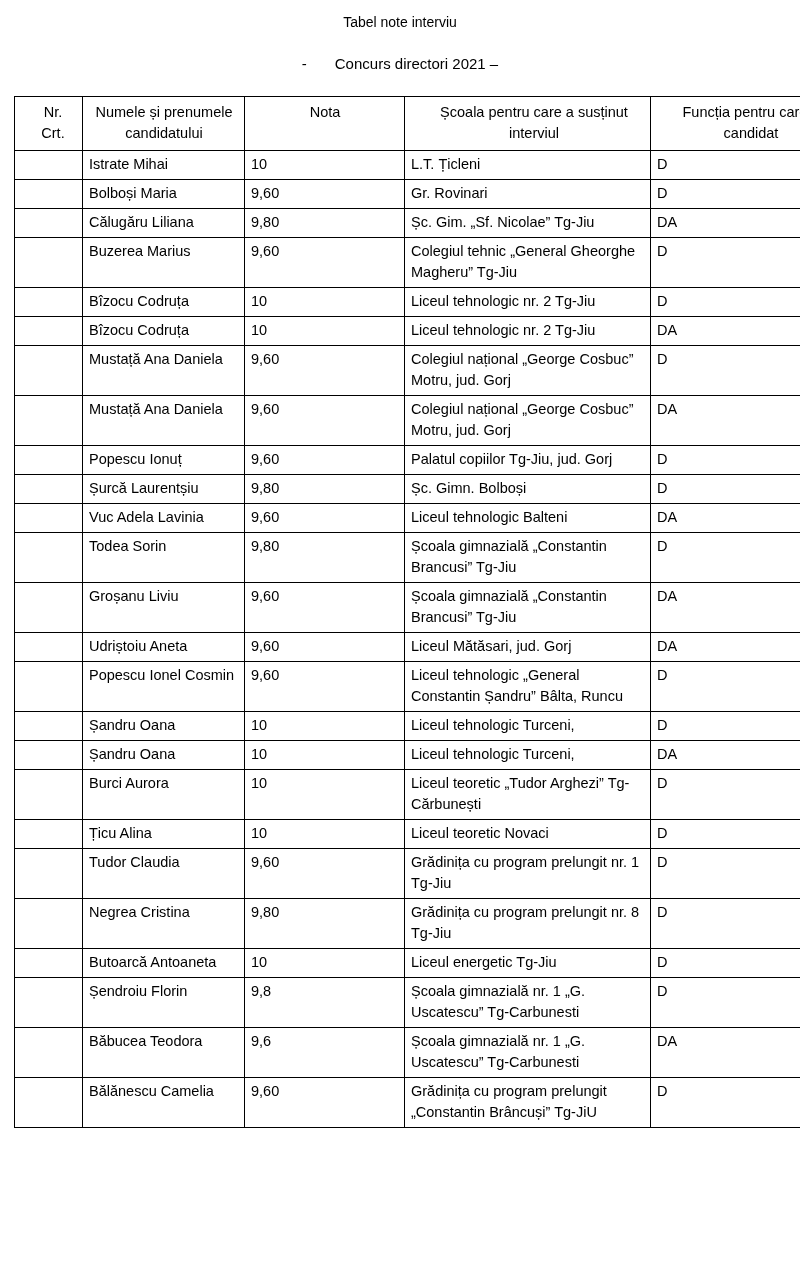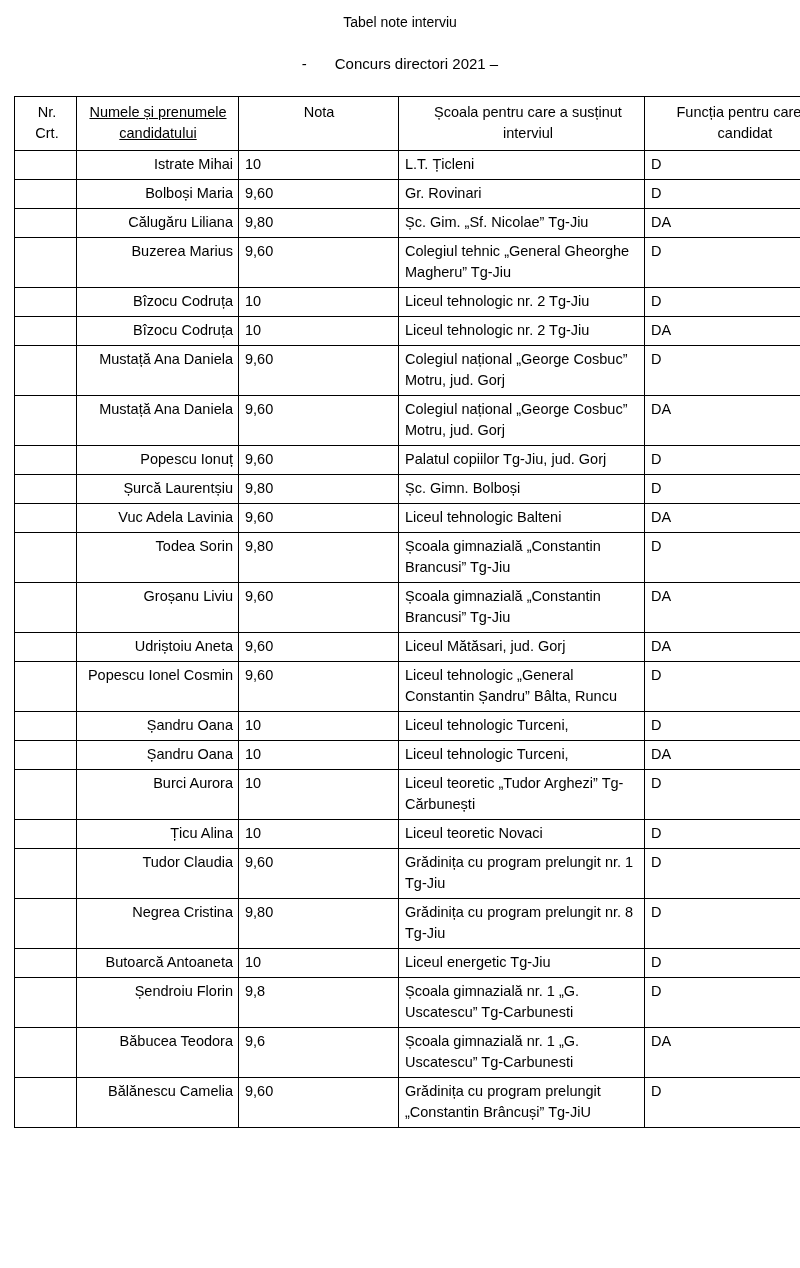--- a/index.html
+++ b/index.html
@@ -47,27 +47,27 @@
     font-size: 14.5px;
     line-height: 21px;
     font-weight: normal;
     padding: 3px 5px 4px 6px;
   }
   table.notes thead th {
     text-align: center;
     padding-top: 5px;
     padding-bottom: 6px;
   }
-  thead th.c0 { width: 48px; text-align: left; padding-left: 8px; }
-  thead th.c1 { width: 150px; text-decoration: underline; }
+  thead th.c0 { width: 48px; text-align: left; padding-left: 14px; }
+  thead th.c1 { width: 150px; }
   thead th.c2 { width: 148px; }
   thead th.c3 { width: 222px; padding-left: 18px; }
   thead th.c4 { width: 188px; }
   td.c0 { width: 48px; }
-  td.c1 { width: 150px; text-align: right; }
+  td.c1 { width: 150px; }
   td.c2 { width: 148px; }
   td.c3 { width: 222px; }
   td.c4 { width: 188px; }
   td.empty { height: 21px; }
 </style>
 </head>
 <body>
 
 <div class="page">
 

